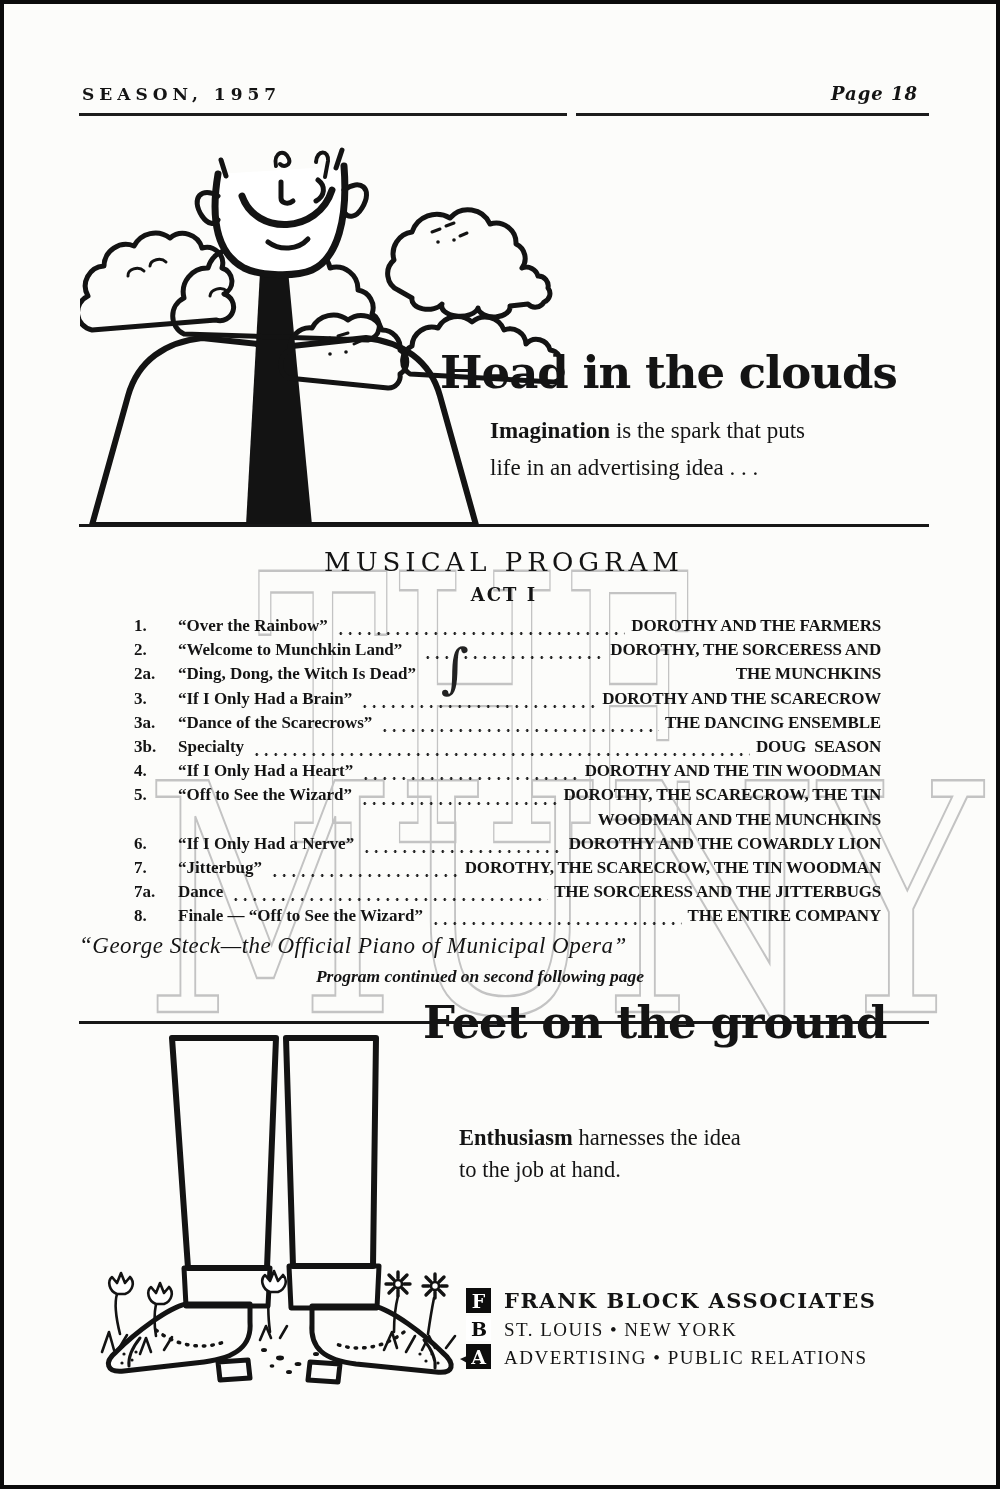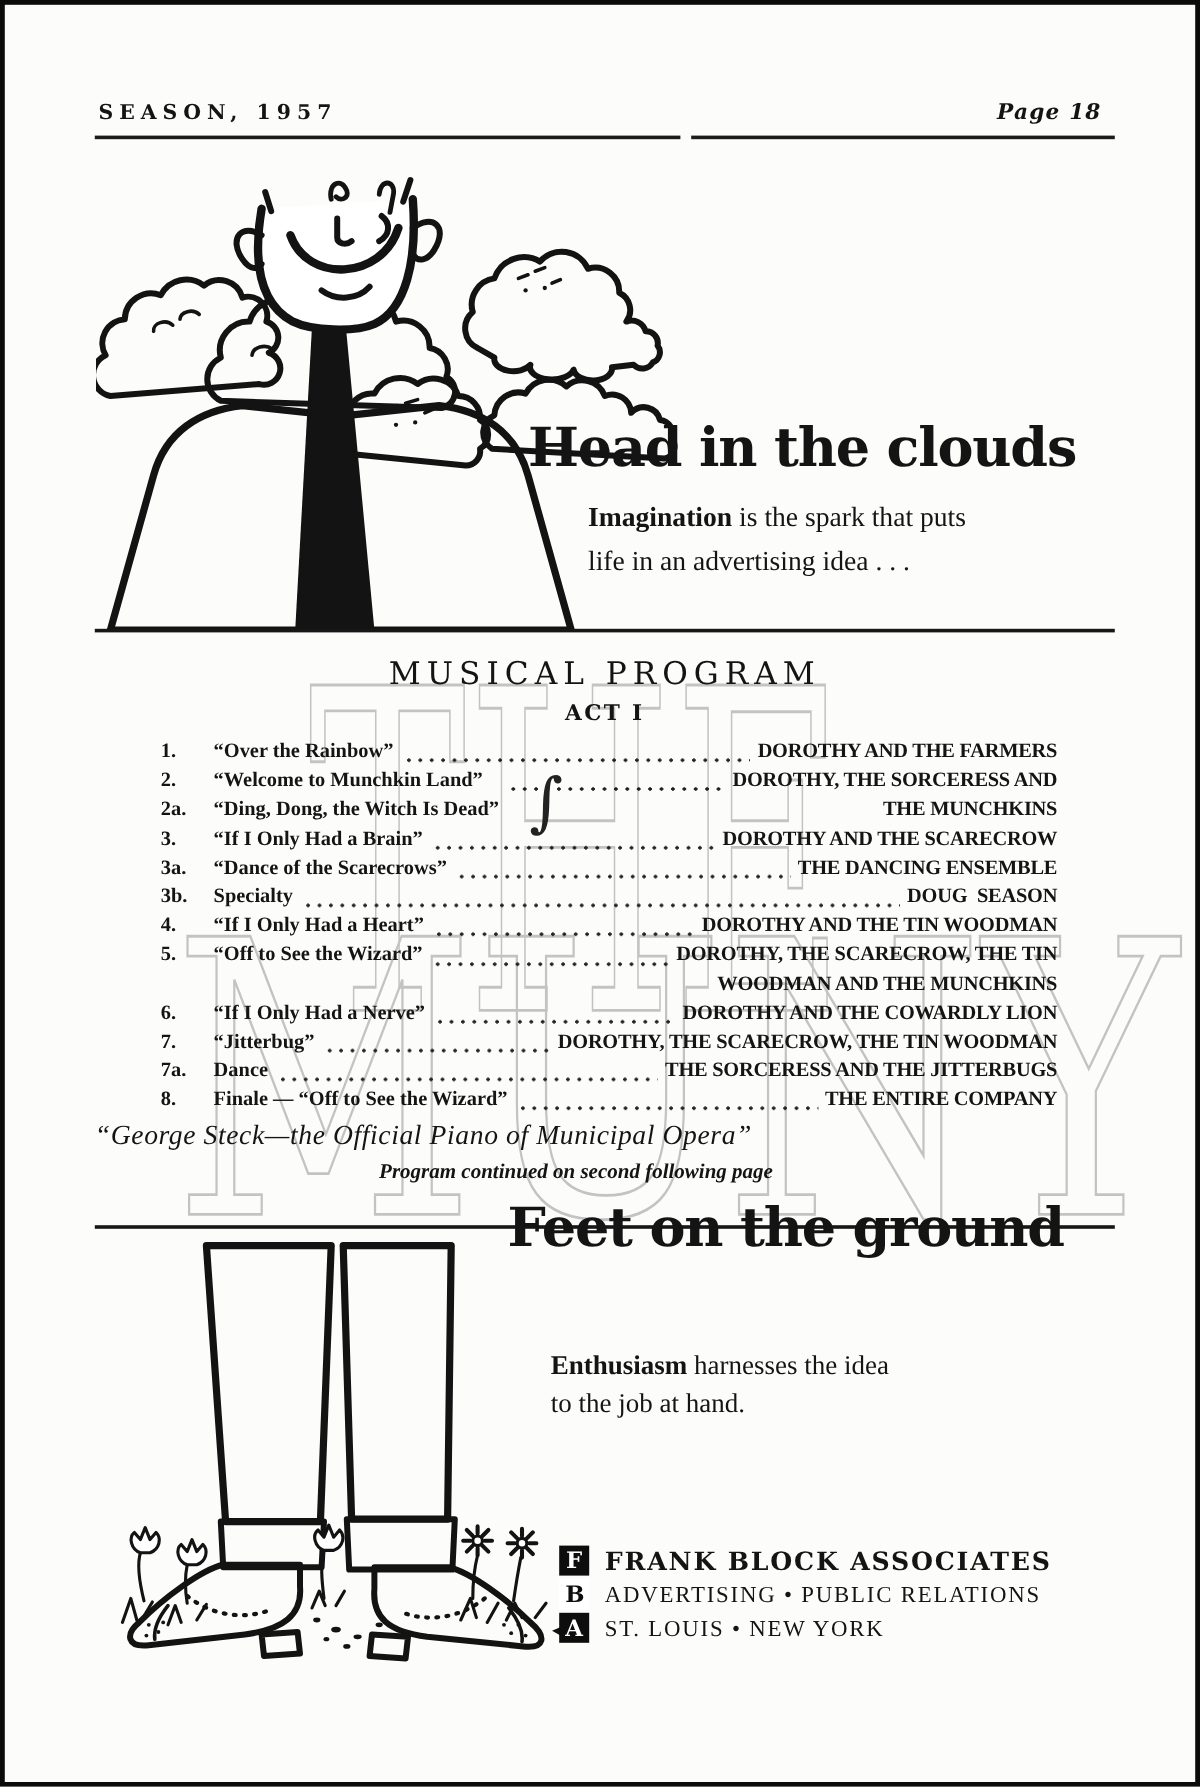--- a/index.html
+++ b/index.html
@@ -324,18 +324,18 @@
   <div class="abs z1 fba">
     <div class="fba-badges">
   <div class="badge dark">F</div>
 
   <div class="badge light">B</div>
 
   <div class="badge dark">A</div>
 </div>
     <div class="fba-text">
       <div class="fba-name">FRANK BLOCK ASSOCIATES</div>
+      <div class="fba-line">ST. LOUIS  •  NEW YORK</div>
       <div class="fba-line">ADVERTISING • PUBLIC RELATIONS</div>
-      <div class="fba-line">ST. LOUIS  •  NEW YORK</div>
     </div>
   </div>
 
 </div>
 
 </body></html>

